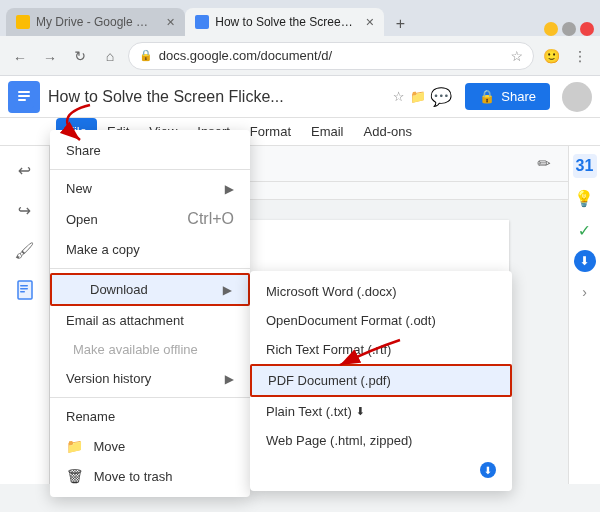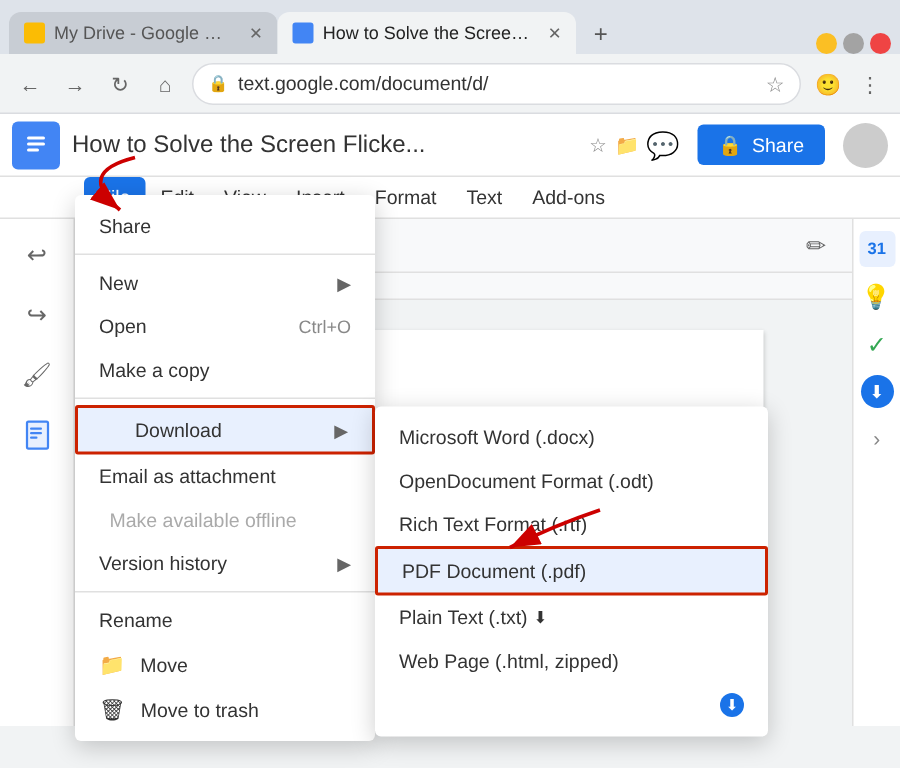--- a/index.html
+++ b/index.html
@@ -192,21 +192,21 @@
       align-items: center;
       padding: 7px 16px;
       font-size: 13px;
       color: #333;
       cursor: pointer;
       position: relative;
     }
     .dropdown-item:hover, .dropdown-item.highlighted { background: #f1f3f4; }
     .dropdown-item.highlighted { background: #e8f0fe; border: 2px solid #d33b27; border-radius: 2px; }
     .dropdown-item.disabled { color: #aaa; cursor: default; padding-left: 23px; }
-    .dropdown-item .shortcut { margin-left: auto; color: #888; font-size: 12px; }
+    .dropdown-item .shortcut { margin-left: auto; color: #888; font-size: 16px; }
     .dropdown-item .arrow { margin-left: auto; color: #666; font-size: 12px; }
     .dropdown-item .icon { margin-right: 10px; font-size: 14px; }
     .dropdown-divider { height: 1px; background: #e0e0e0; margin: 4px 0; }
 
     
     .submenu {
       position: absolute;
       top: 0;
       left: 200px;
       background: white;
@@ -284,21 +284,21 @@
     </div>
   </div>
 
   <div class="address-bar">
     <div class="nav-btn">←</div>
     <div class="nav-btn">→</div>
     <div class="nav-btn">↻</div>
     <div class="nav-btn">⌂</div>
     <div class="url-bar">
       <span class="url-icon">🔒</span>
-      <span class="url-text">text.google.com/document/d/</span>
+      <span class="url-text">docs.google.com/document/d/</span>
       <span class="url-star">☆</span>
     </div>
     <div class="toolbar-icons">
       <div class="toolbar-icon">🙂</div>
       <div class="toolbar-icon">⋮</div>
     </div>
   </div>
 
   <div class="doc-toolbar">
     <div class="doc-logo" style="font-size:13px;font-weight:bold;letter-spacing:-1px;">
@@ -323,21 +323,21 @@
     </button>
     <div class="avatar" style="margin-left:8px;"></div>
   </div>
 
   <div class="menu-bar">
     <div class="menu-item active">File</div>
     <div class="menu-item">Edit</div>
     <div class="menu-item">View</div>
     <div class="menu-item">Insert</div>
     <div class="menu-item">Format</div>
-    <div class="menu-item">Text</div>
+    <div class="menu-item">Email</div>
     <div class="menu-item">Add-ons</div>
   </div>
 
   <div class="main-area">
 
     <div class="left-sidebar">
       <div class="sidebar-icon">↩</div>
       <div class="sidebar-icon">↪</div>
       <div class="sidebar-icon">🖌</div>
       <div class="sidebar-icon" style="font-size:20px;color:#4285f4;">
@@ -386,21 +386,21 @@
           <p>iate this is</p>
           <br>
           <p>nabled by</p>
           <p>the same</p>
           <p>e li</p>
         </div>
       </div>
     </div>
 
     <div class="right-sidebar">
-      <div class="right-icon" style="background:#e8f0fe;border-radius:4px;font-size:11px;font-weight:bold;color:#1a73e8;">31</div>
+      <div class="right-icon" style="background:#e8f0fe;border-radius:4px;font-size:16px;font-weight:bold;color:#1a73e8;">31</div>
       <div class="right-icon" style="color:#fbbc04;font-size:16px;">💡</div>
       <div class="right-icon" style="color:#34a853;font-size:16px;">✓</div>
       <div class="right-icon" style="background:#1a73e8;color:white;border-radius:50%;width:22px;height:22px;font-size:12px;">⬇</div>
       <div class="right-icon" style="font-size:14px;color:#888;">›</div>
     </div>
   </div>
 
   <div class="dropdown-overlay">
 
     <svg class="red-arrow" style="position:absolute;top:95px;left:30px;width:80px;height:60px;">

